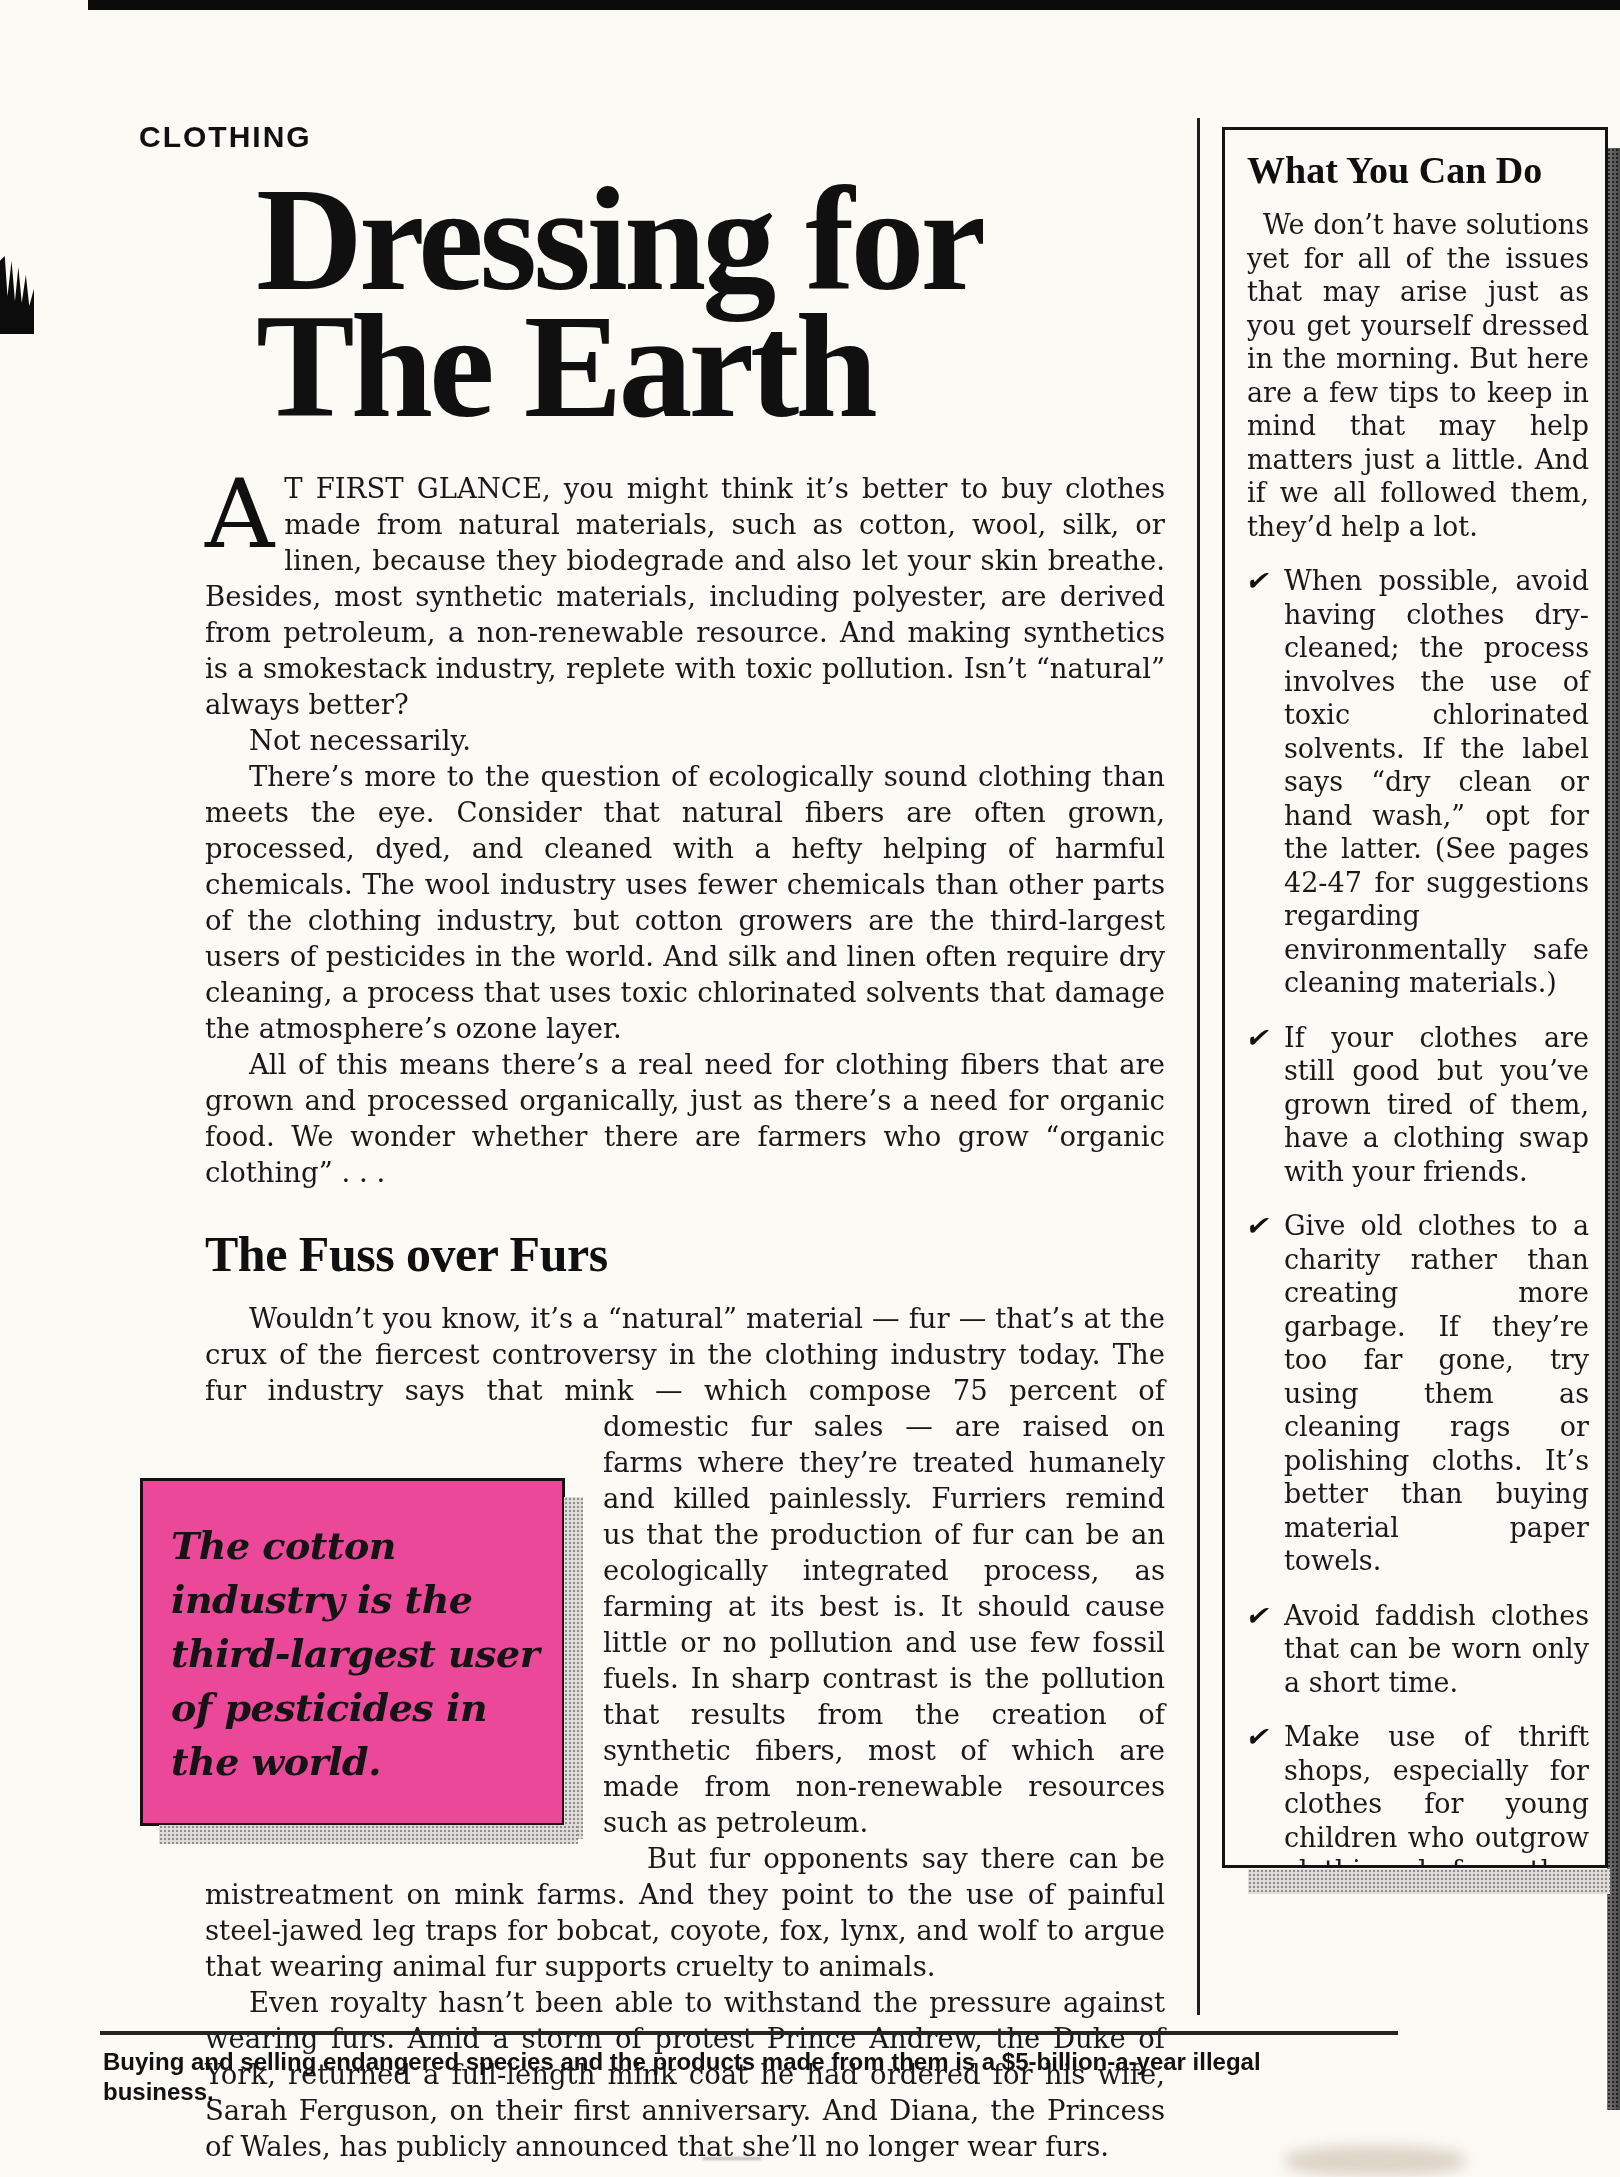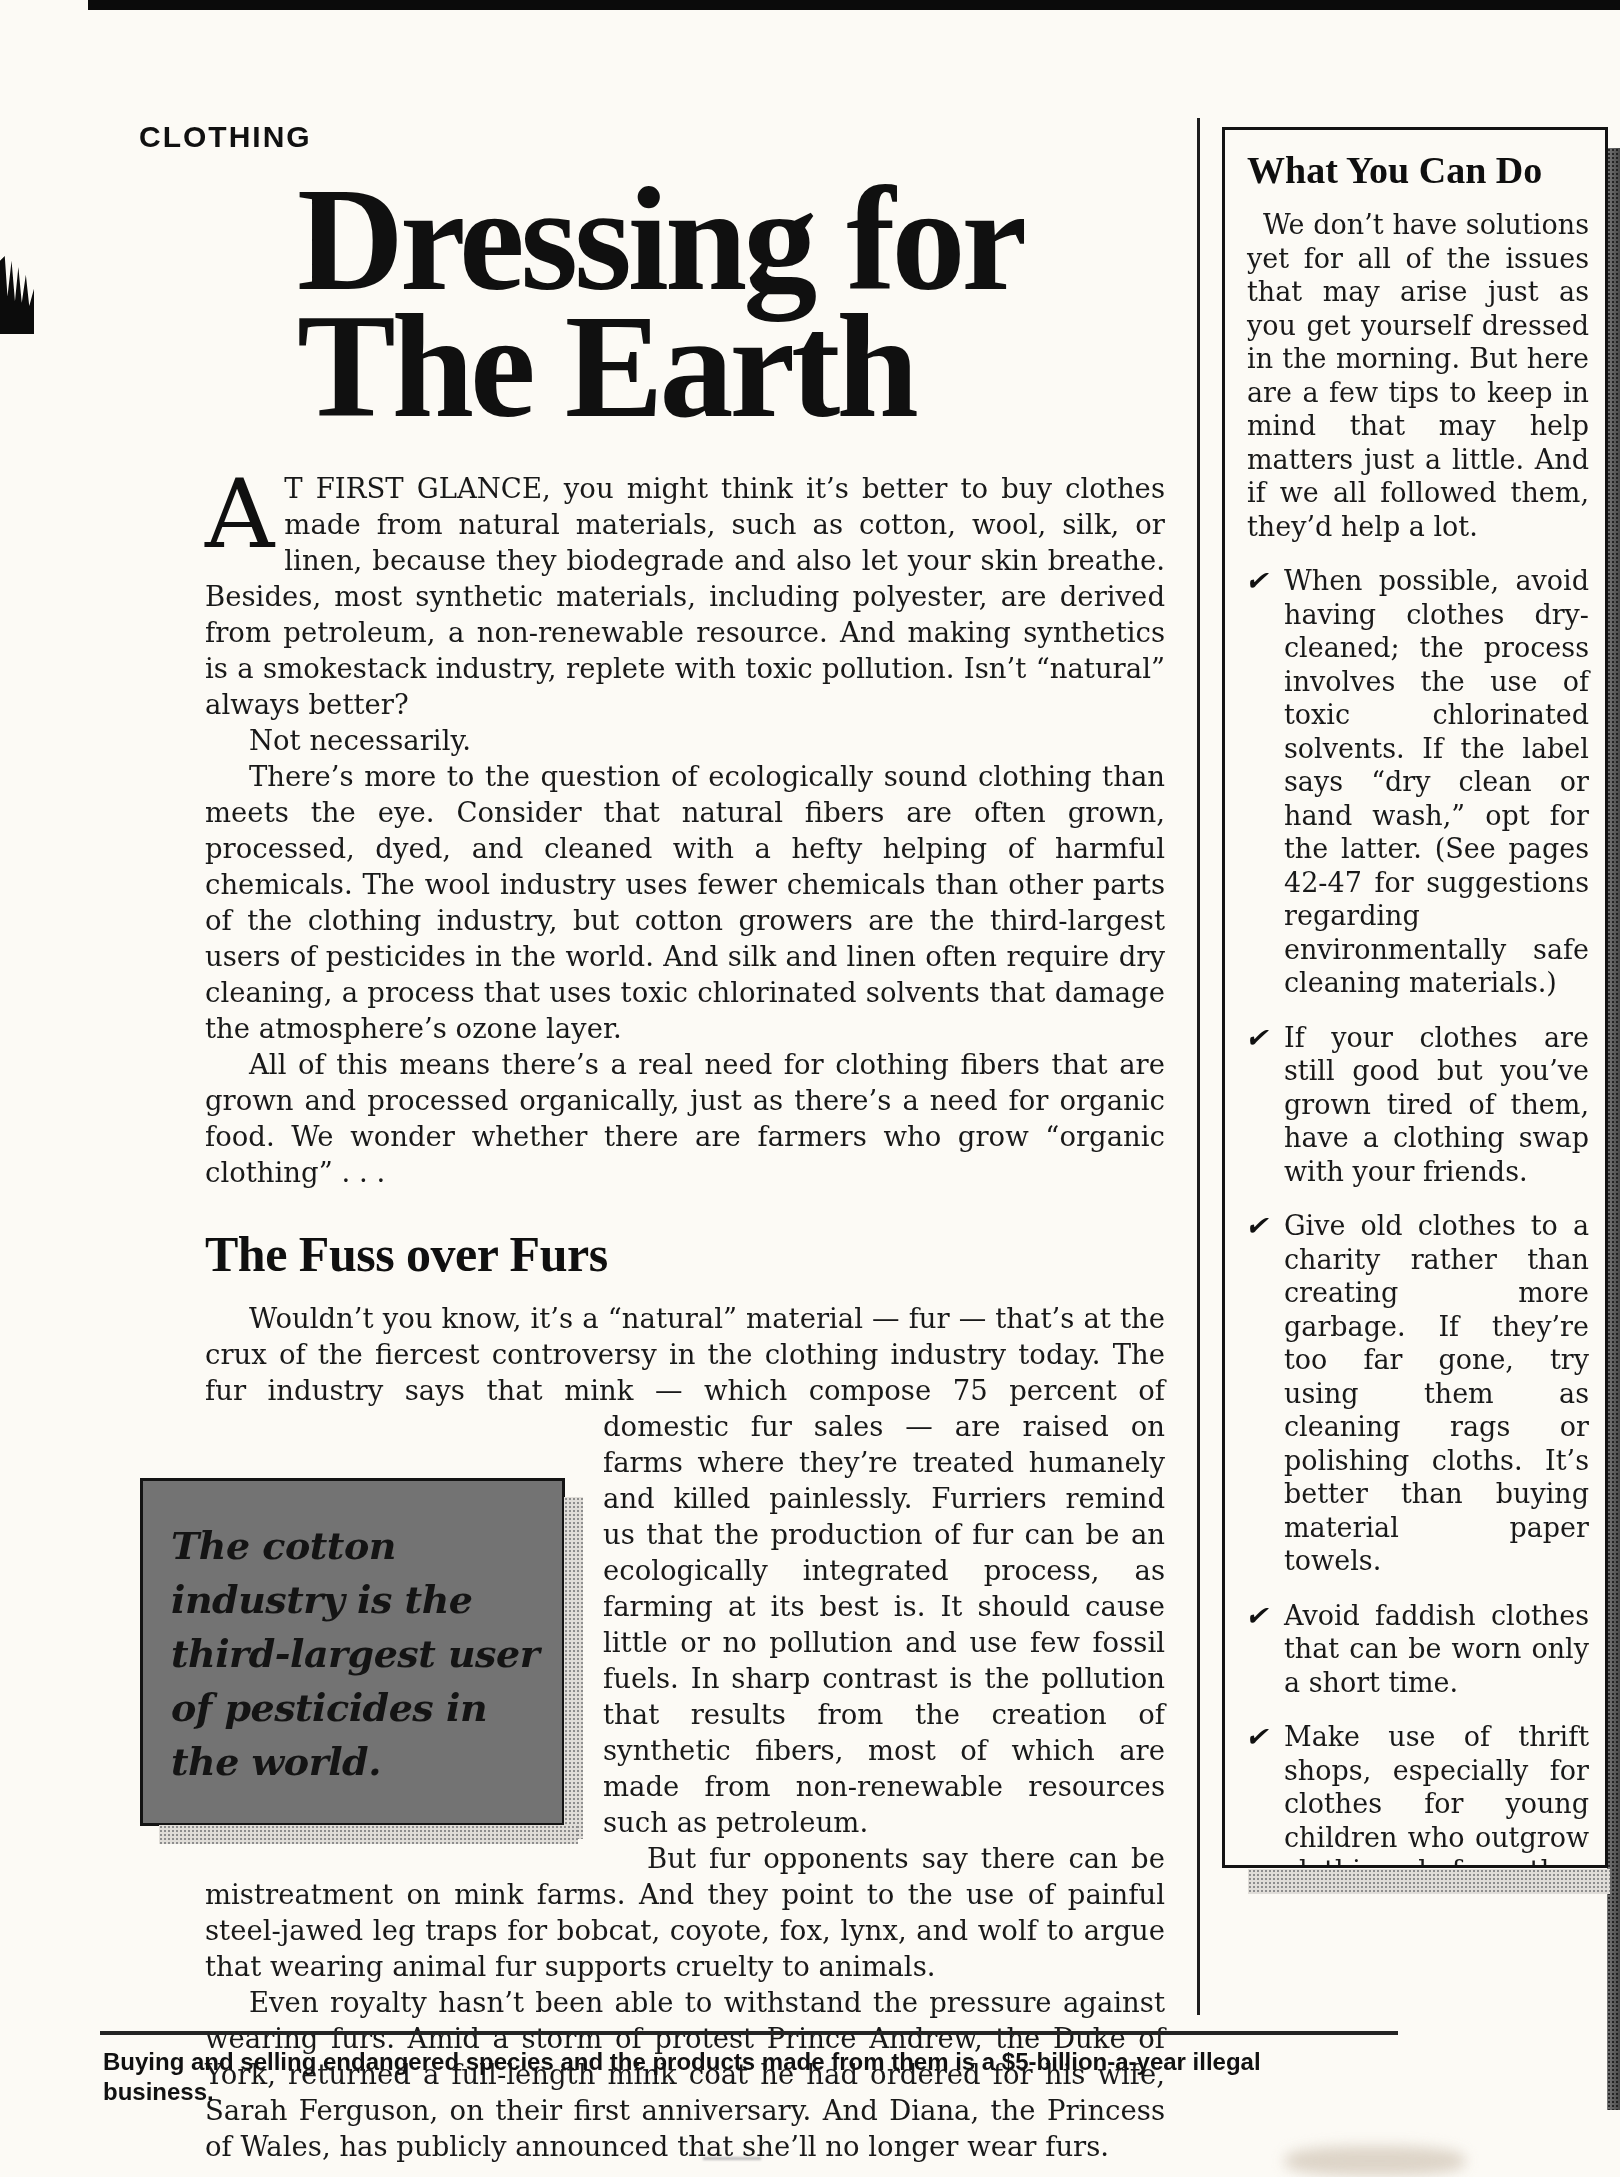--- a/index.html
+++ b/index.html
@@ -17,33 +17,33 @@
   .scan-bottom-smudge{position:absolute;left:1285px;top:2146px;width:180px;height:30px;background:#d8cec0;
      filter:blur(7px);opacity:.85;border-radius:40%;}
   .scan-bottom-line{position:absolute;left:703px;top:2157px;width:58px;height:3px;background:#bdbdbd;filter:blur(1px);}
 
   
   .kicker{position:absolute;left:139px;top:120px;font-family:"Liberation Sans",sans-serif;
           font-weight:bold;font-size:30px;letter-spacing:2px;color:#111;}
 
   
   .main-col{position:absolute;left:205px;top:162px;width:960px;}
-  h1.title{margin:0 0 40px 92px;font-family:"Liberation Serif",serif;font-weight:bold;
+  h1.title{margin:0 0 40px 51px;font-family:"Liberation Serif",serif;font-weight:bold;
            font-size:148px;line-height:127px;letter-spacing:-4px;color:#101010;padding-top:14px;}
   h1.title span{display:block;white-space:nowrap;}
 
   .main-col p{margin:0;text-align:justify;font-size:27.5px;line-height:36px;hyphens:auto;-webkit-hyphens:auto;}
   .main-col p.indent{text-indent:44px;}
   .dropcap{float:left;font-size:96px;line-height:76px;height:76px;margin:6px 10px 0 0;color:#101010;}
 
   h2.section{margin:42px 0 24px 0;font-family:"Liberation Serif",serif;font-weight:bold;
              font-size:50px;line-height:44px;letter-spacing:-0.5px;color:#101010;}
 
   
-  .pullquote{float:left;width:425px;box-sizing:border-box;border:3px solid #131313;background:#737373;
+  .pullquote{float:left;width:425px;box-sizing:border-box;border:3px solid #131313;background:#ec4899;
              margin:70px 38px 26px -65px;padding:38px 22px 34px 28px;position:relative;text-indent:0;}
   .pullquote .pq-text{display:block;font-style:italic;font-weight:bold;font-size:38px;line-height:54px;
              text-align:left;color:#141414;letter-spacing:-0.5px;}
   .halftone, .pullquote::before, .pullquote::after, .sidebar-shadow{
      background-color:#e0ddd8;
      background-image:radial-gradient(#8d8d8d 1.2px,rgba(0,0,0,0) 1.45px);
      background-size:4px 4px;}
   .pullquote::before{content:"";position:absolute;right:-21px;top:16px;height:100%;width:19px;}
   .pullquote::after{content:"";position:absolute;left:16px;bottom:-21px;width:100%;height:19px;}
 

